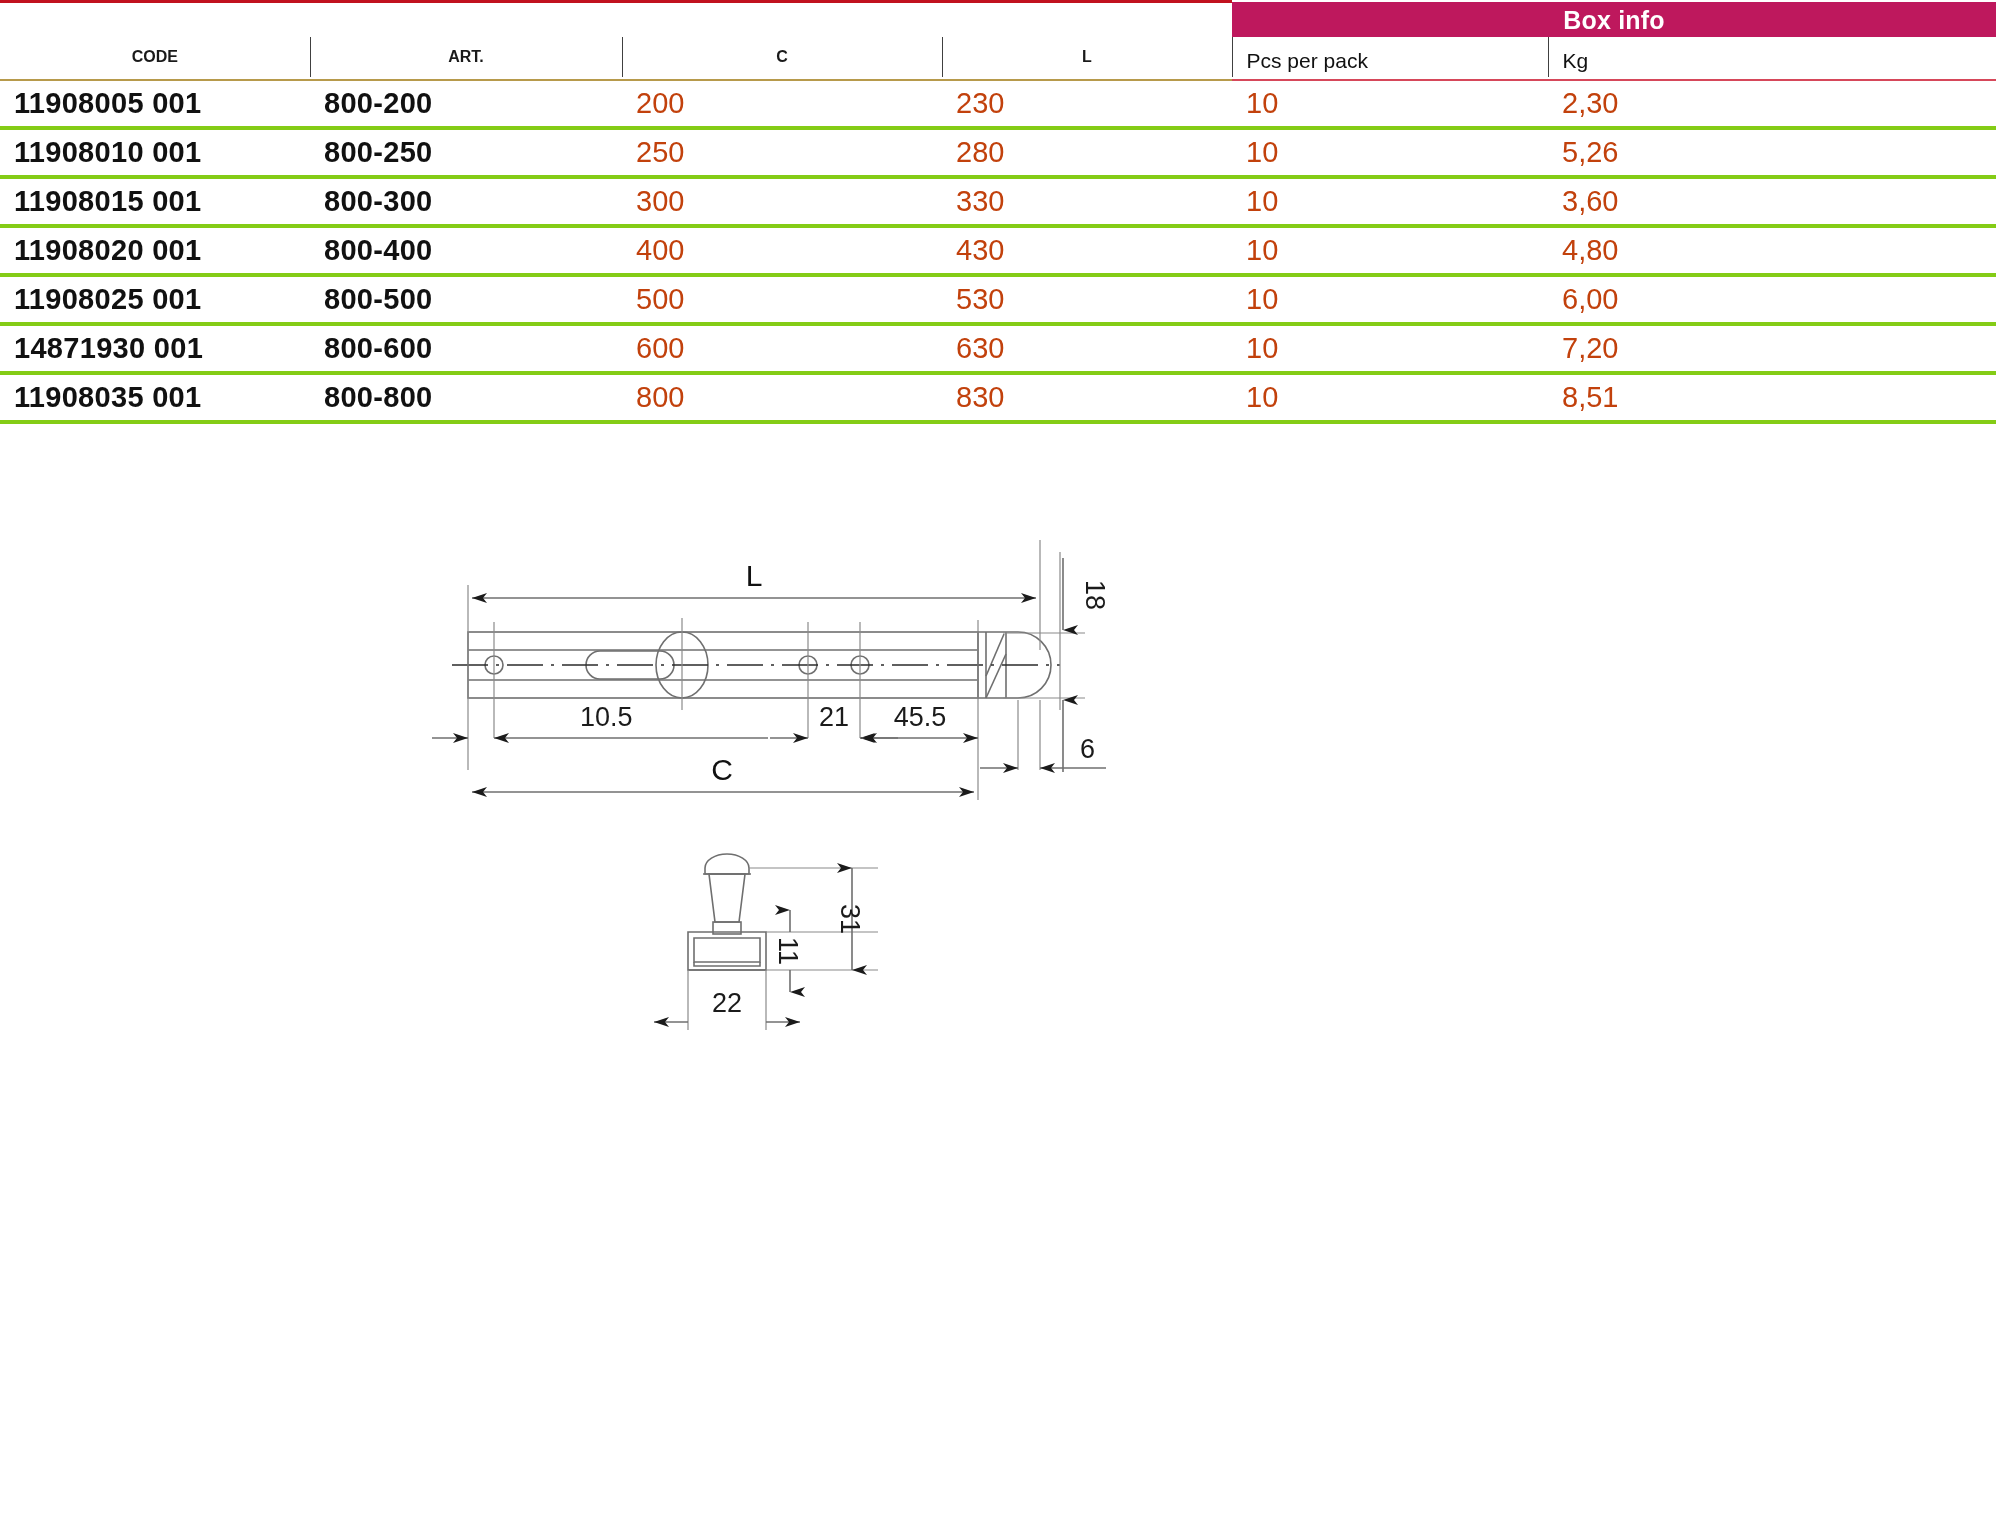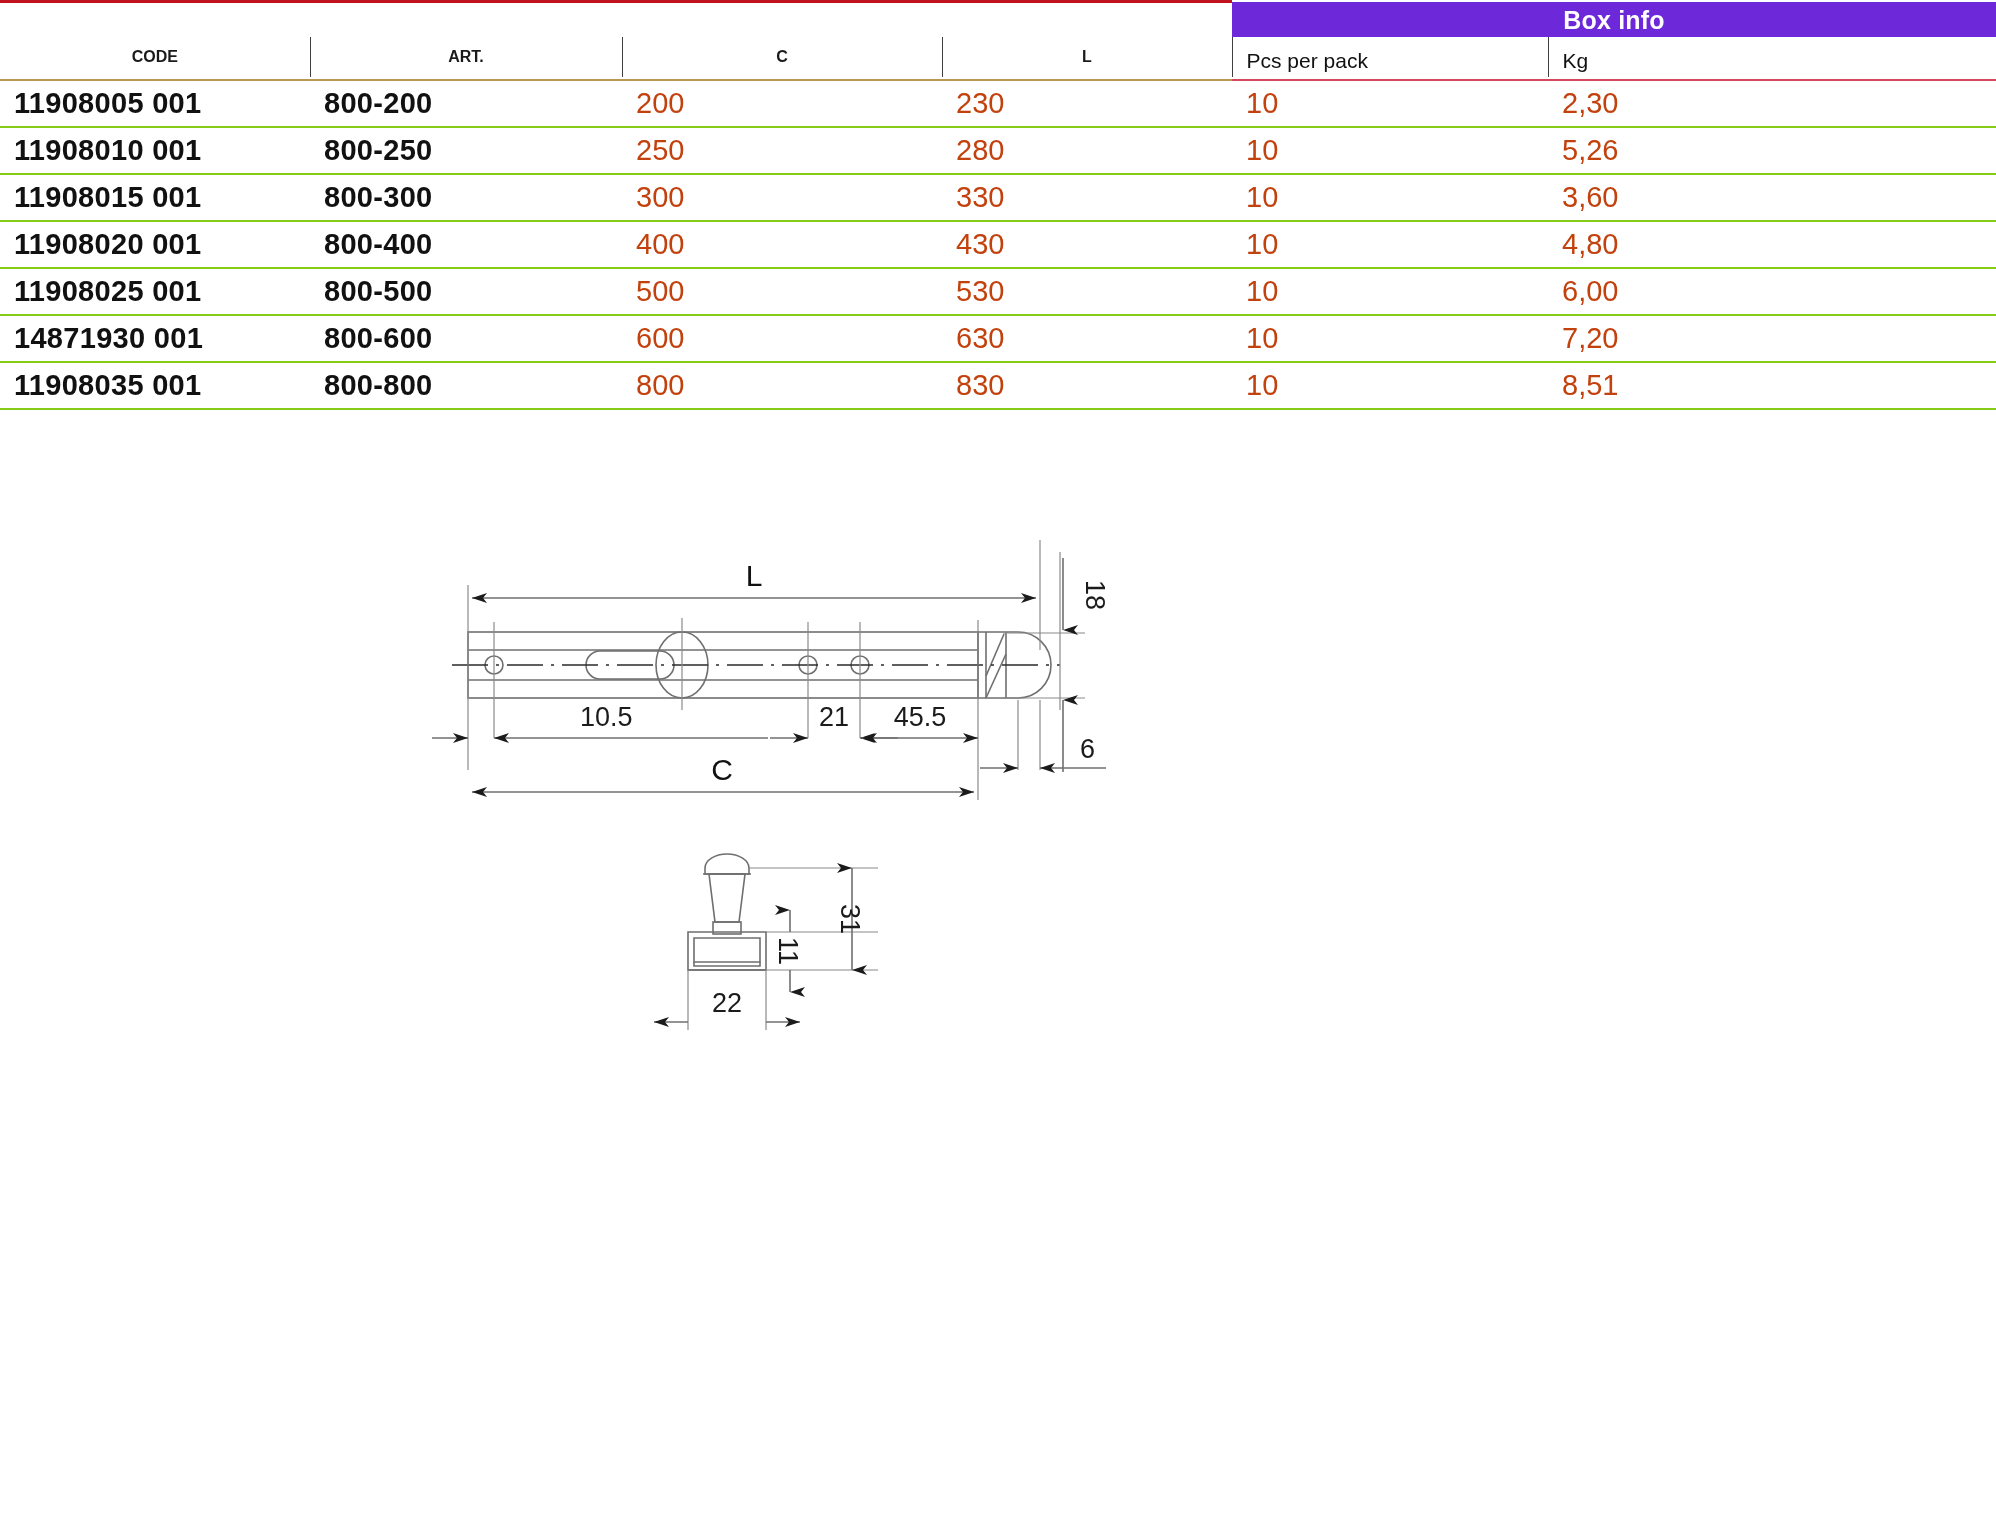--- a/index.html
+++ b/index.html
@@ -35,21 +35,21 @@
   table.spec col.c-l    { width: 290px; }
   table.spec col.c-pcs  { width: 316px; }
   table.spec col.c-kg   { width: 448px; }
 
   .boxinfo-head td {
     padding: 0;
     height: 34px;
     vertical-align: bottom;
   }
   .boxinfo-red {
-    background: #6d28d9;
+    background: #be185d;
     color: #ffffff;
     text-align: center;
     font-weight: bold;
     font-size: 25px;
     font-stretch: condensed;
     letter-spacing: .2px;
     height: 34px;
     line-height: 34px;
   }
   .topline-red {
@@ -63,21 +63,21 @@
     padding: 0 0 4px 14px;
     font-size: 21px;
     font-stretch: condensed;
     height: 36px;
     color: #111;
   }
   .subhead th.bold { font-weight: normal; margin-top: 36px; }
 
   .vline { border-left: 1px solid #404040; }
   .goldline { border-bottom: 2px solid #b79a4b; }
-  .redline-row td { border-bottom: 2px solid #84cc16; }
+  .redline-row td { border-bottom: 4px solid #84cc16; }
 
   tbody tr td {
     height: 45px;
     padding: 0 0 0 14px;
     font-size: 29px;
     font-stretch: condensed;
     color: #2b2b2b;
     vertical-align: middle;
     white-space: nowrap;
   }

